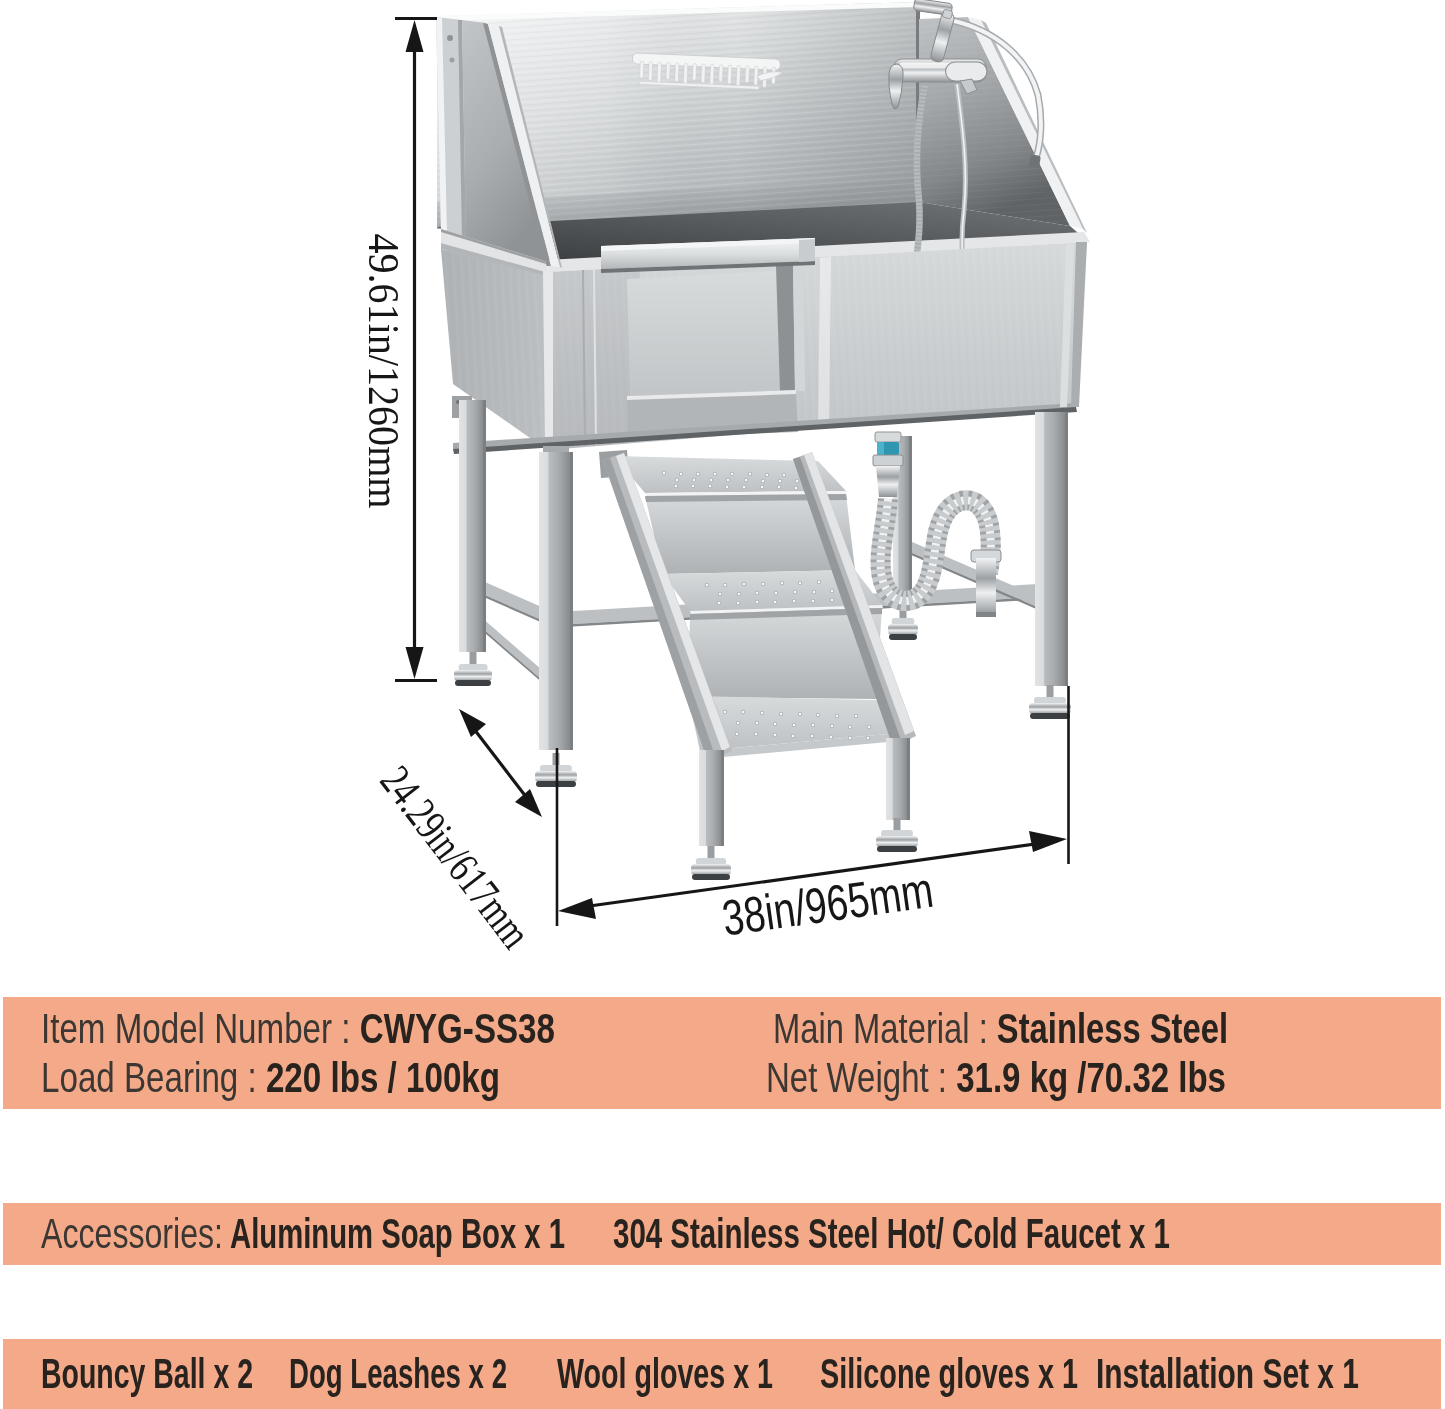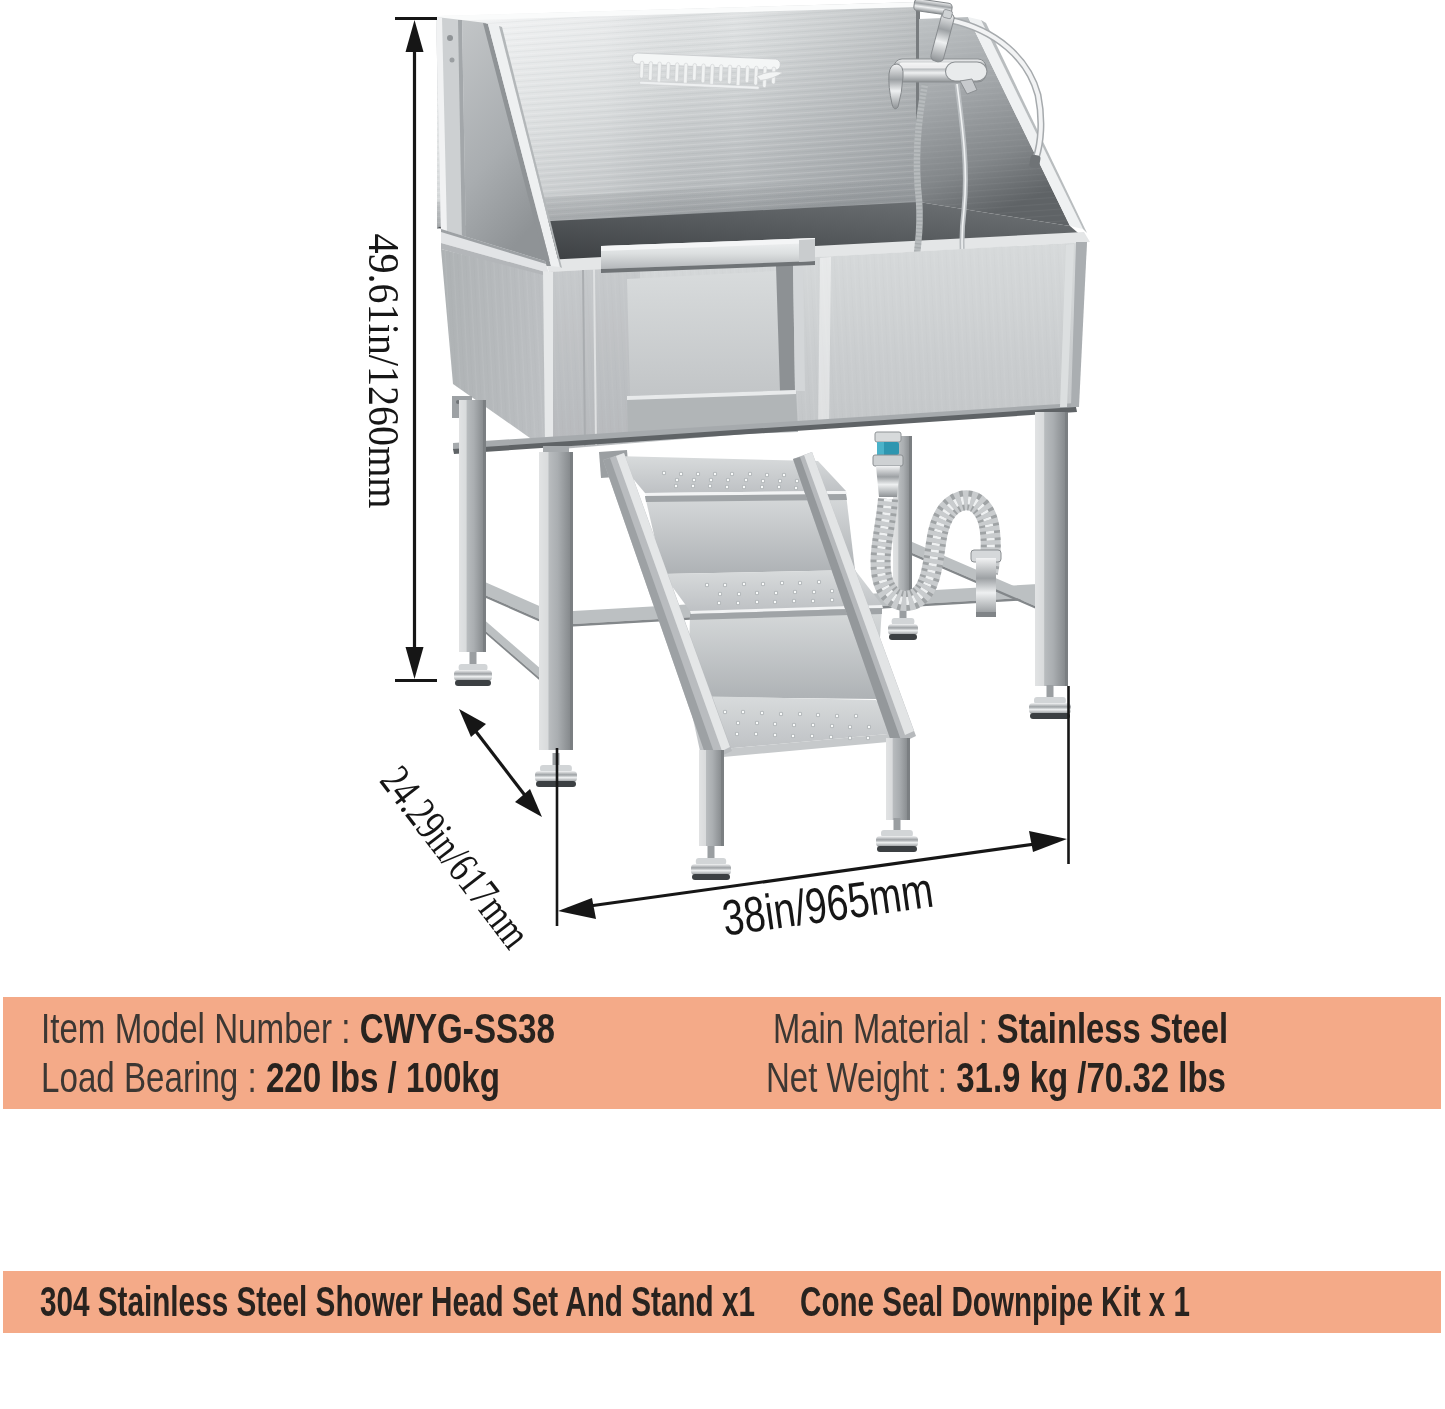--- a/index.html
+++ b/index.html
@@ -428,17 +428,25 @@
 <text x="830" y="921" transform="rotate(-8 830 921)" text-anchor="middle" font-family="Liberation Sans, sans-serif" font-size="50" font-weight="400" fill="#161616" textLength="212" lengthAdjust="spacingAndGlyphs">38in/965mm</text>
 </svg>
 <div class="row" style="top:997px;height:63px;line-height:63px">
       <span style="transform:scaleX(0.7893);left:38px">Item Model Number : <b>CWYG-SS38</b></span>
       <span style="transform:scaleX(0.7797);left:770px">Main Material : <b>Stainless Steel</b></span>
     </div>
 <div class="row" style="top:1046px;height:63px;line-height:63px">
       <span style="transform:scaleX(0.7895);left:38px">Load Bearing : <b>220 lbs / 100kg</b></span>
       <span style="transform:scaleX(0.7860);left:763px">Net Weight : <b>31.9 kg /70.32 lbs</b></span>
     </div>
-<div class="row" style="top:1271px;height:62px;line-height:62px">
-      <span style="transform:scaleX(0.7069);left:37px"><b>304 Stainless Steel Shower Head Set And Stand x1</b></span>
-      <span style="transform:scaleX(0.7051);left:797px"><b>Cone Seal Downpipe Kit x 1</b></span>
+<div class="row" style="top:1203px;height:62px;line-height:62px">
+      <span style="transform:scaleX(0.7645);left:38px">Accessories:</span>
+      <span style="transform:scaleX(0.6968);left:227px"><b>Aluminum Soap Box x 1</b></span>
+      <span style="transform:scaleX(0.7018);left:610px"><b>304 Stainless Steel Hot/ Cold Faucet x 1</b></span>
+    </div>
+<div class="row" style="top:1339px;height:70px;line-height:70px">
+      <span style="transform:scaleX(0.6778);left:38px"><b>Bouncy Ball x 2</b></span>
+      <span style="transform:scaleX(0.6577);left:286px"><b>Dog Leashes x 2</b></span>
+      <span style="transform:scaleX(0.6822);left:554px"><b>Wool gloves x 1</b></span>
+      <span style="transform:scaleX(0.6865);left:817px"><b>Silicone gloves x 1</b></span>
+      <span style="transform:scaleX(0.7132);left:1093px"><b>Installation Set x 1</b></span>
     </div>
 </div>
 
 </body></html>

